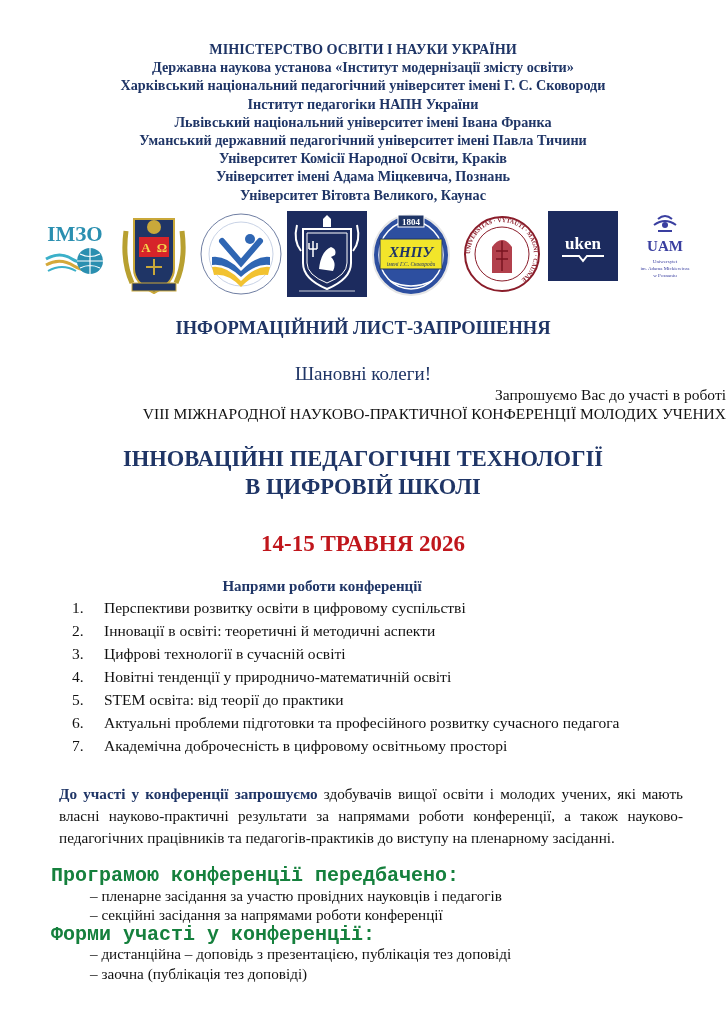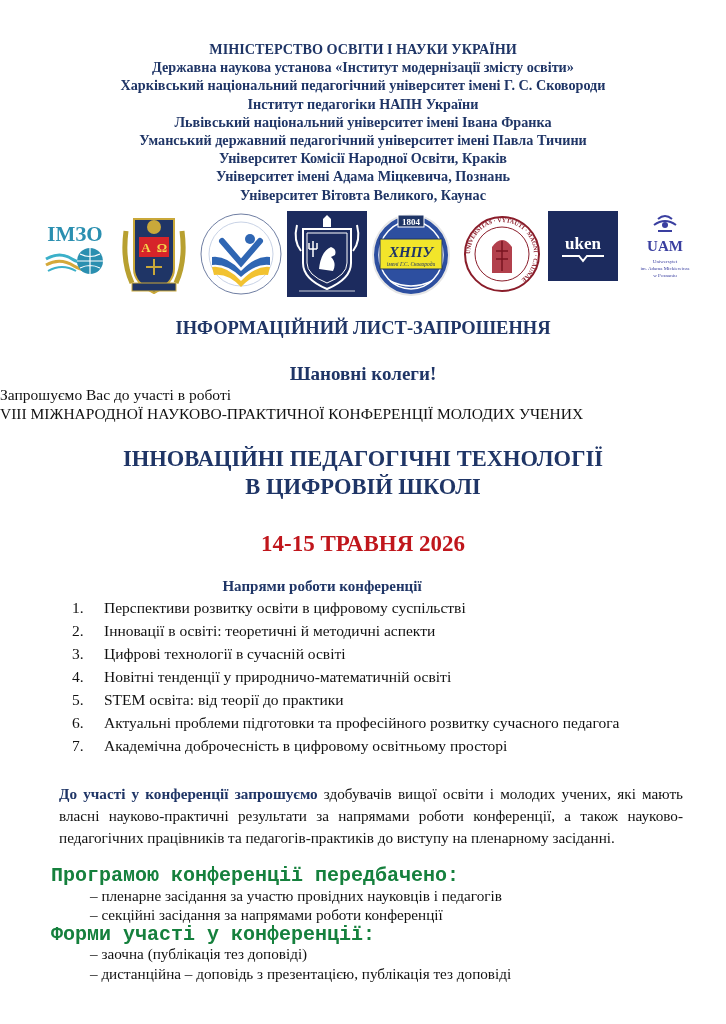--- a/index.html
+++ b/index.html
@@ -5,22 +5,22 @@
   html, body { margin:0; padding:0; background:#ffffff; }
   body { width:726px; height:1024px; position:relative; overflow:hidden;
          font-family:"Liberation Serif", "DejaVu Serif", serif; color:#111; }
   .header { position:absolute; top:40px; left:0; width:726px; text-align:center;
             font-weight:bold; font-size:14.2px; line-height:18.2px; color:#1f3566; }
   .logos { position:absolute; top:211px; left:0; width:606px; height:88px; }
   .logo { position:absolute; top:0; height:86px; }
   .title1 { position:absolute; top:318px; left:0; width:726px; text-align:center;
             font-weight:bold; font-size:18.5px; color:#1f3566; }
   .greet { position:absolute; top:363px; left:0; width:726px; text-align:center;
-           font-weight:bold; font-size:19px; color:#1f3566; }
-  .invite { position:absolute; top:385px; left:0; width:726px; text-align:left;
+           font-weight:normal; font-size:19px; color:#1f3566; }
+  .invite { position:absolute; top:385px; left:0; width:726px; text-align:right;
             font-size:15.5px; line-height:19px; color:#111; }
   .conf { position:absolute; top:445px; left:0; width:726px; text-align:center;
           font-weight:bold; font-size:22.5px; line-height:28px; color:#1f3566; }
   .date { position:absolute; top:531px; left:0; width:726px; text-align:center;
           font-weight:bold; font-size:23px; color:#c0161c; }
   .dir-title { position:absolute; top:578px; left:0; width:644px; text-align:center;
                font-weight:bold; font-size:15px; color:#1f3566; }
   .dirs { position:absolute; top:596px; left:72px; width:640px; margin:0; padding:0; list-style:none;
           font-size:15.5px; line-height:23px; }
   .dirs li { display:flex; }
@@ -178,15 +178,15 @@
     </li>
 </ol>
 
 <p class="para" style="margin:8px"><b>До участі у конференції запрошуємо</b><span> здобувачів вищої освіти і молодих учених, які мають власні науково-практичні результати за напрямами роботи конференції, а також науково-педагогічних працівників та педагогів-практиків до виступу на пленарному засіданні.</span></p>
 
 <div class="block" style="top:866px">
   <div class="sec-title">Програмою конференції передбачено:</div>
   <div class="dash-item">– пленарне засідання за участю провідних науковців і педагогів</div>
   <div class="dash-item">– секційні засідання за напрямами роботи конференції</div>
   <div class="sec-title">Форми участі у конференції:</div>
+  <div class="dash-item">– дистанційна – доповідь з презентацією, публікація тез доповіді</div>
   <div class="dash-item">– заочна (публікація тез доповіді)</div>
-  <div class="dash-item">– дистанційна – доповідь з презентацією, публікація тез доповіді</div>
 </div>
 
 </body></html>

